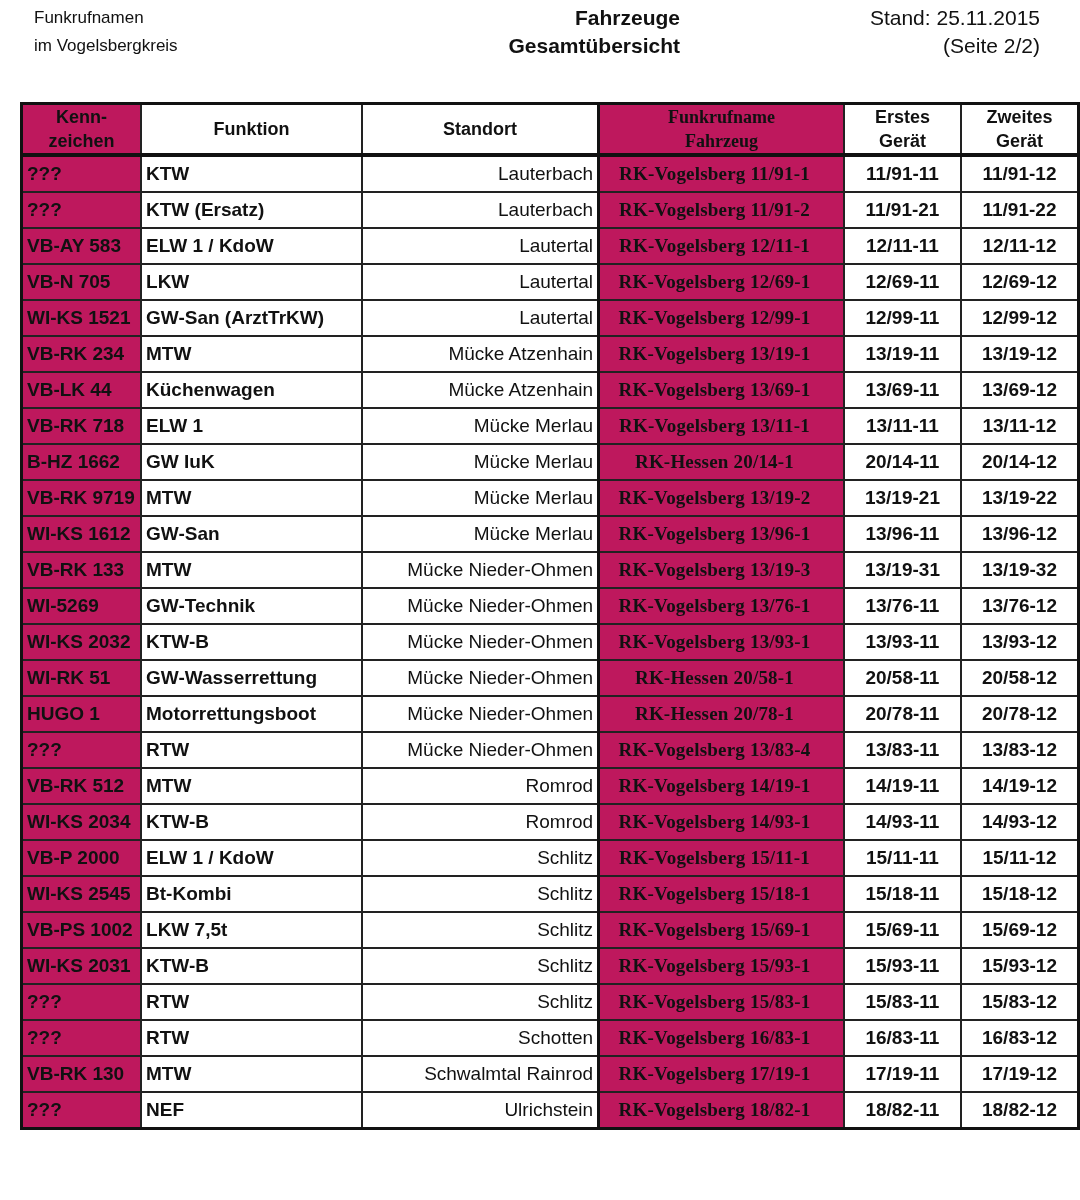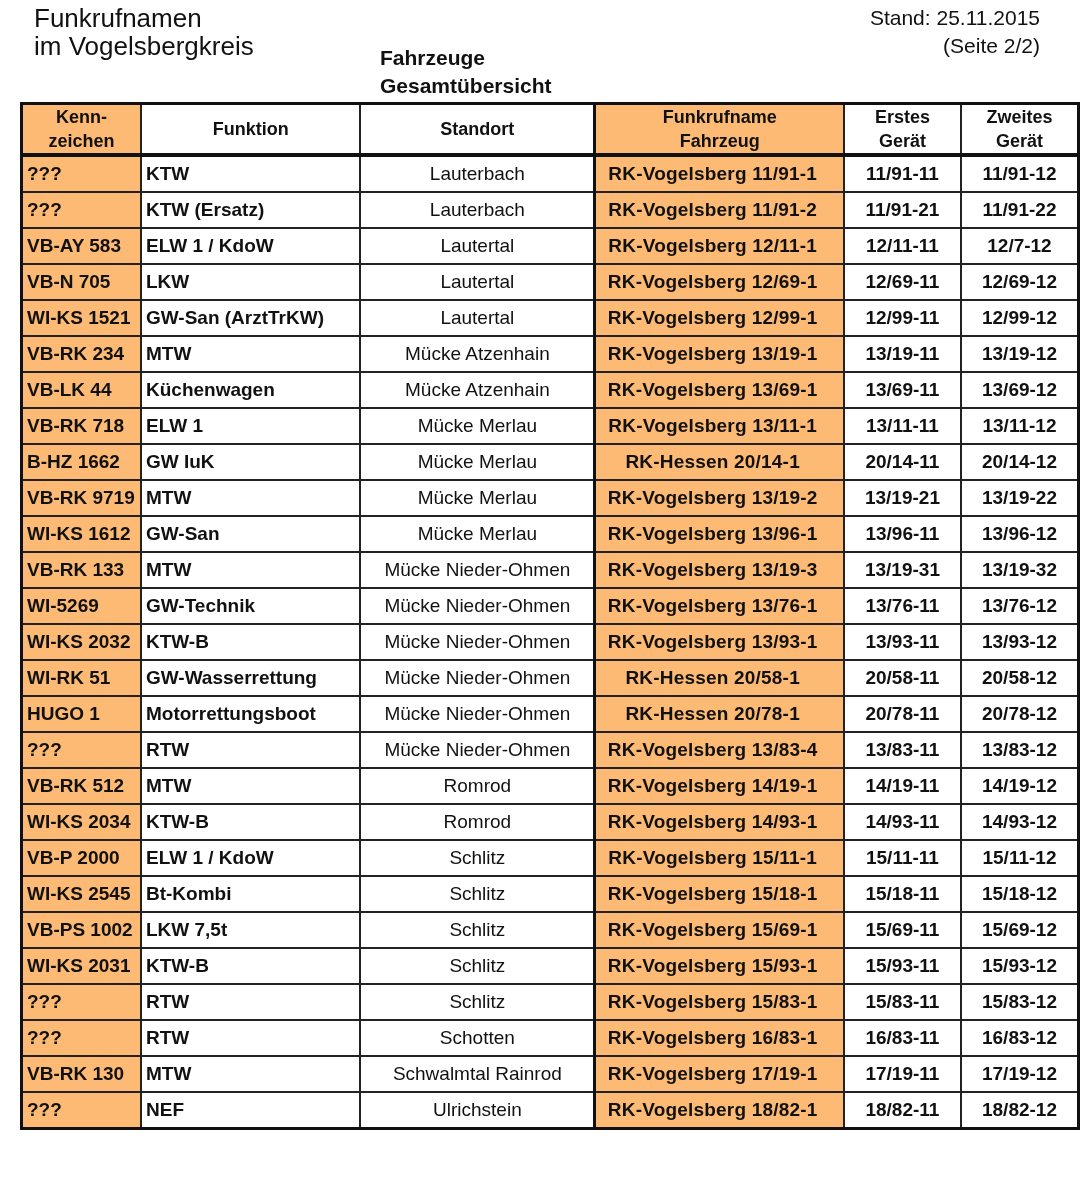--- a/index.html
+++ b/index.html
@@ -1,31 +1,31 @@
 <!DOCTYPE html>
 <html><head>
 <meta charset="utf-8">
 <style>
   html, body { margin: 0; padding: 0; background: #ffffff; }
   body { width: 1080px; height: 1200px; position: relative; font-family: "Liberation Sans", sans-serif; color: #111; overflow: hidden; }
-  .hdr-left { position: absolute; left: 34px; top: 4px; font-size: 26px; line-height: 28px; }
-  .hdr-center { position: absolute; left: 380px; width: 300px; top: 4px; font-size: 21px; line-height: 28px; font-weight: bold; text-align: left; margin-top: 40px; }
+  .hdr-left { position: absolute; left: 34px; top: 4px; font-size: 17px; line-height: 28px; }
+  .hdr-center { position: absolute; left: 380px; width: 300px; top: 4px; font-size: 21px; line-height: 28px; font-weight: bold; text-align: right; }
   .hdr-right { position: absolute; right: 40px; top: 4px; font-size: 21px; line-height: 28px; text-align: right; }
   table { position: absolute; left: 20px; top: 102px; border-collapse: collapse; border: 3px solid #111; table-layout: fixed; }
   th, td { border: 2px solid #222; padding: 0 4px; white-space: nowrap; overflow: hidden; }
   th { font-weight: bold; font-size: 18px; line-height: 24px; height: 48px; text-align: center; }
   thead tr { border-bottom: 4px solid #111; }
   td { font-size: 19px; height: 34px; line-height: 34px; }
-  .gray { background: #fdba74; }
+  .gray { background: #be185d; }
   .kz { font-weight: bold; text-align: left; }
   .fk { font-weight: bold; text-align: left; }
-  .so { font-weight: normal; text-align: center; }
+  .so { font-weight: normal; text-align: right; }
   .fr { font-weight: bold; text-align: center; padding-right: 18px; letter-spacing: 0.2px; }
   .g1, .g2 { font-weight: bold; text-align: center; padding: 0 20px; }
-  .fr-sep { border-left: 3px solid #111; }
+  .fr-sep { border-left: 3px solid #111; font-family: Liberation Serif, serif; }
 </style>
 </head>
 <body>
 
 <div class="hdr-left">
   <div>Funkrufnamen</div>
   <div>im Vogelsbergkreis</div>
 </div>
 <div class="hdr-center">
   <div>Fahrzeuge</div>
@@ -71,21 +71,21 @@
         <td class="gray fr fr-sep">RK-Vogelsberg 11/91-2</td>
         <td class="g1">11/91-21</td>
         <td class="g2">11/91-22</td>
       </tr>
       <tr>
         <td class="gray kz">VB-AY 583</td>
         <td class="fk">ELW 1 / KdoW</td>
         <td class="so">Lautertal</td>
         <td class="gray fr fr-sep">RK-Vogelsberg 12/11-1</td>
         <td class="g1">12/11-11</td>
-        <td class="g2">12/7-12</td>
+        <td class="g2">12/11-12</td>
       </tr>
       <tr>
         <td class="gray kz">VB-N 705</td>
         <td class="fk">LKW</td>
         <td class="so">Lautertal</td>
         <td class="gray fr fr-sep">RK-Vogelsberg 12/69-1</td>
         <td class="g1">12/69-11</td>
         <td class="g2">12/69-12</td>
       </tr>
       <tr>

